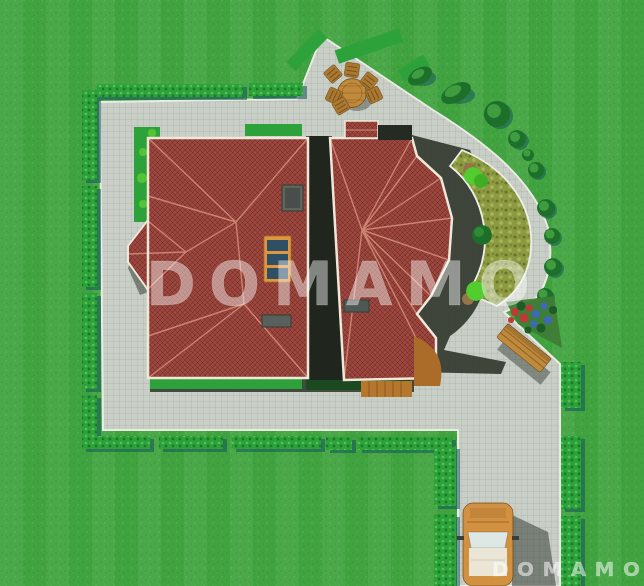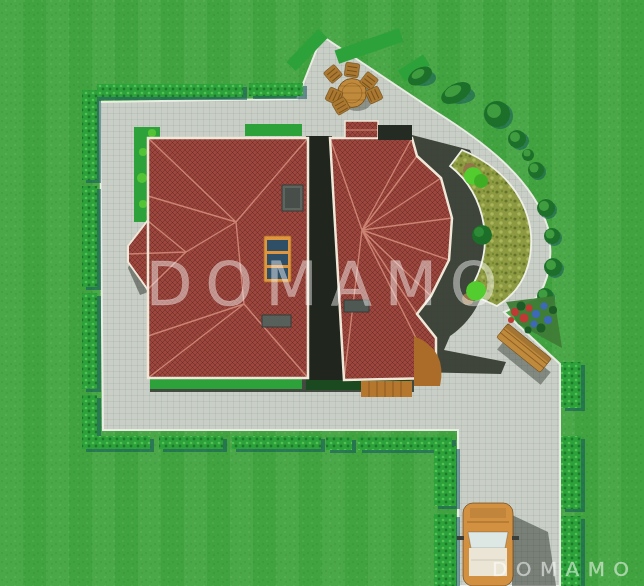--- a/index.html
+++ b/index.html
@@ -6,21 +6,21 @@
   .stage{position:relative;width:644px;height:586px;overflow:hidden;background:#3aa23c;}
   .stage svg{position:absolute;left:0;top:0;display:block;}
   .wm{
     position:absolute;
     font-family:"DejaVu Sans","Liberation Sans",sans-serif;
     color:rgba(255,255,255,0.44);
     -webkit-text-stroke:0.5px rgba(255,255,255,0.28);
     white-space:nowrap;
     line-height:1;
     pointer-events:none;
-    font-weight:normal;
+    font-weight:bold;
   }
   .wm-center{left:146px;top:254px;font-size:60px;letter-spacing:0.22em;}
   .wm-bottom{left:492px;top:559px;font-size:20px;letter-spacing:0.42em;color:rgba(255,255,255,0.52);}
 </style>
 </head>
 <body>
 
 <div class="stage">
 <svg width="644" height="586" viewBox="0 0 644 586" xmlns="http://www.w3.org/2000/svg">
   <defs>

